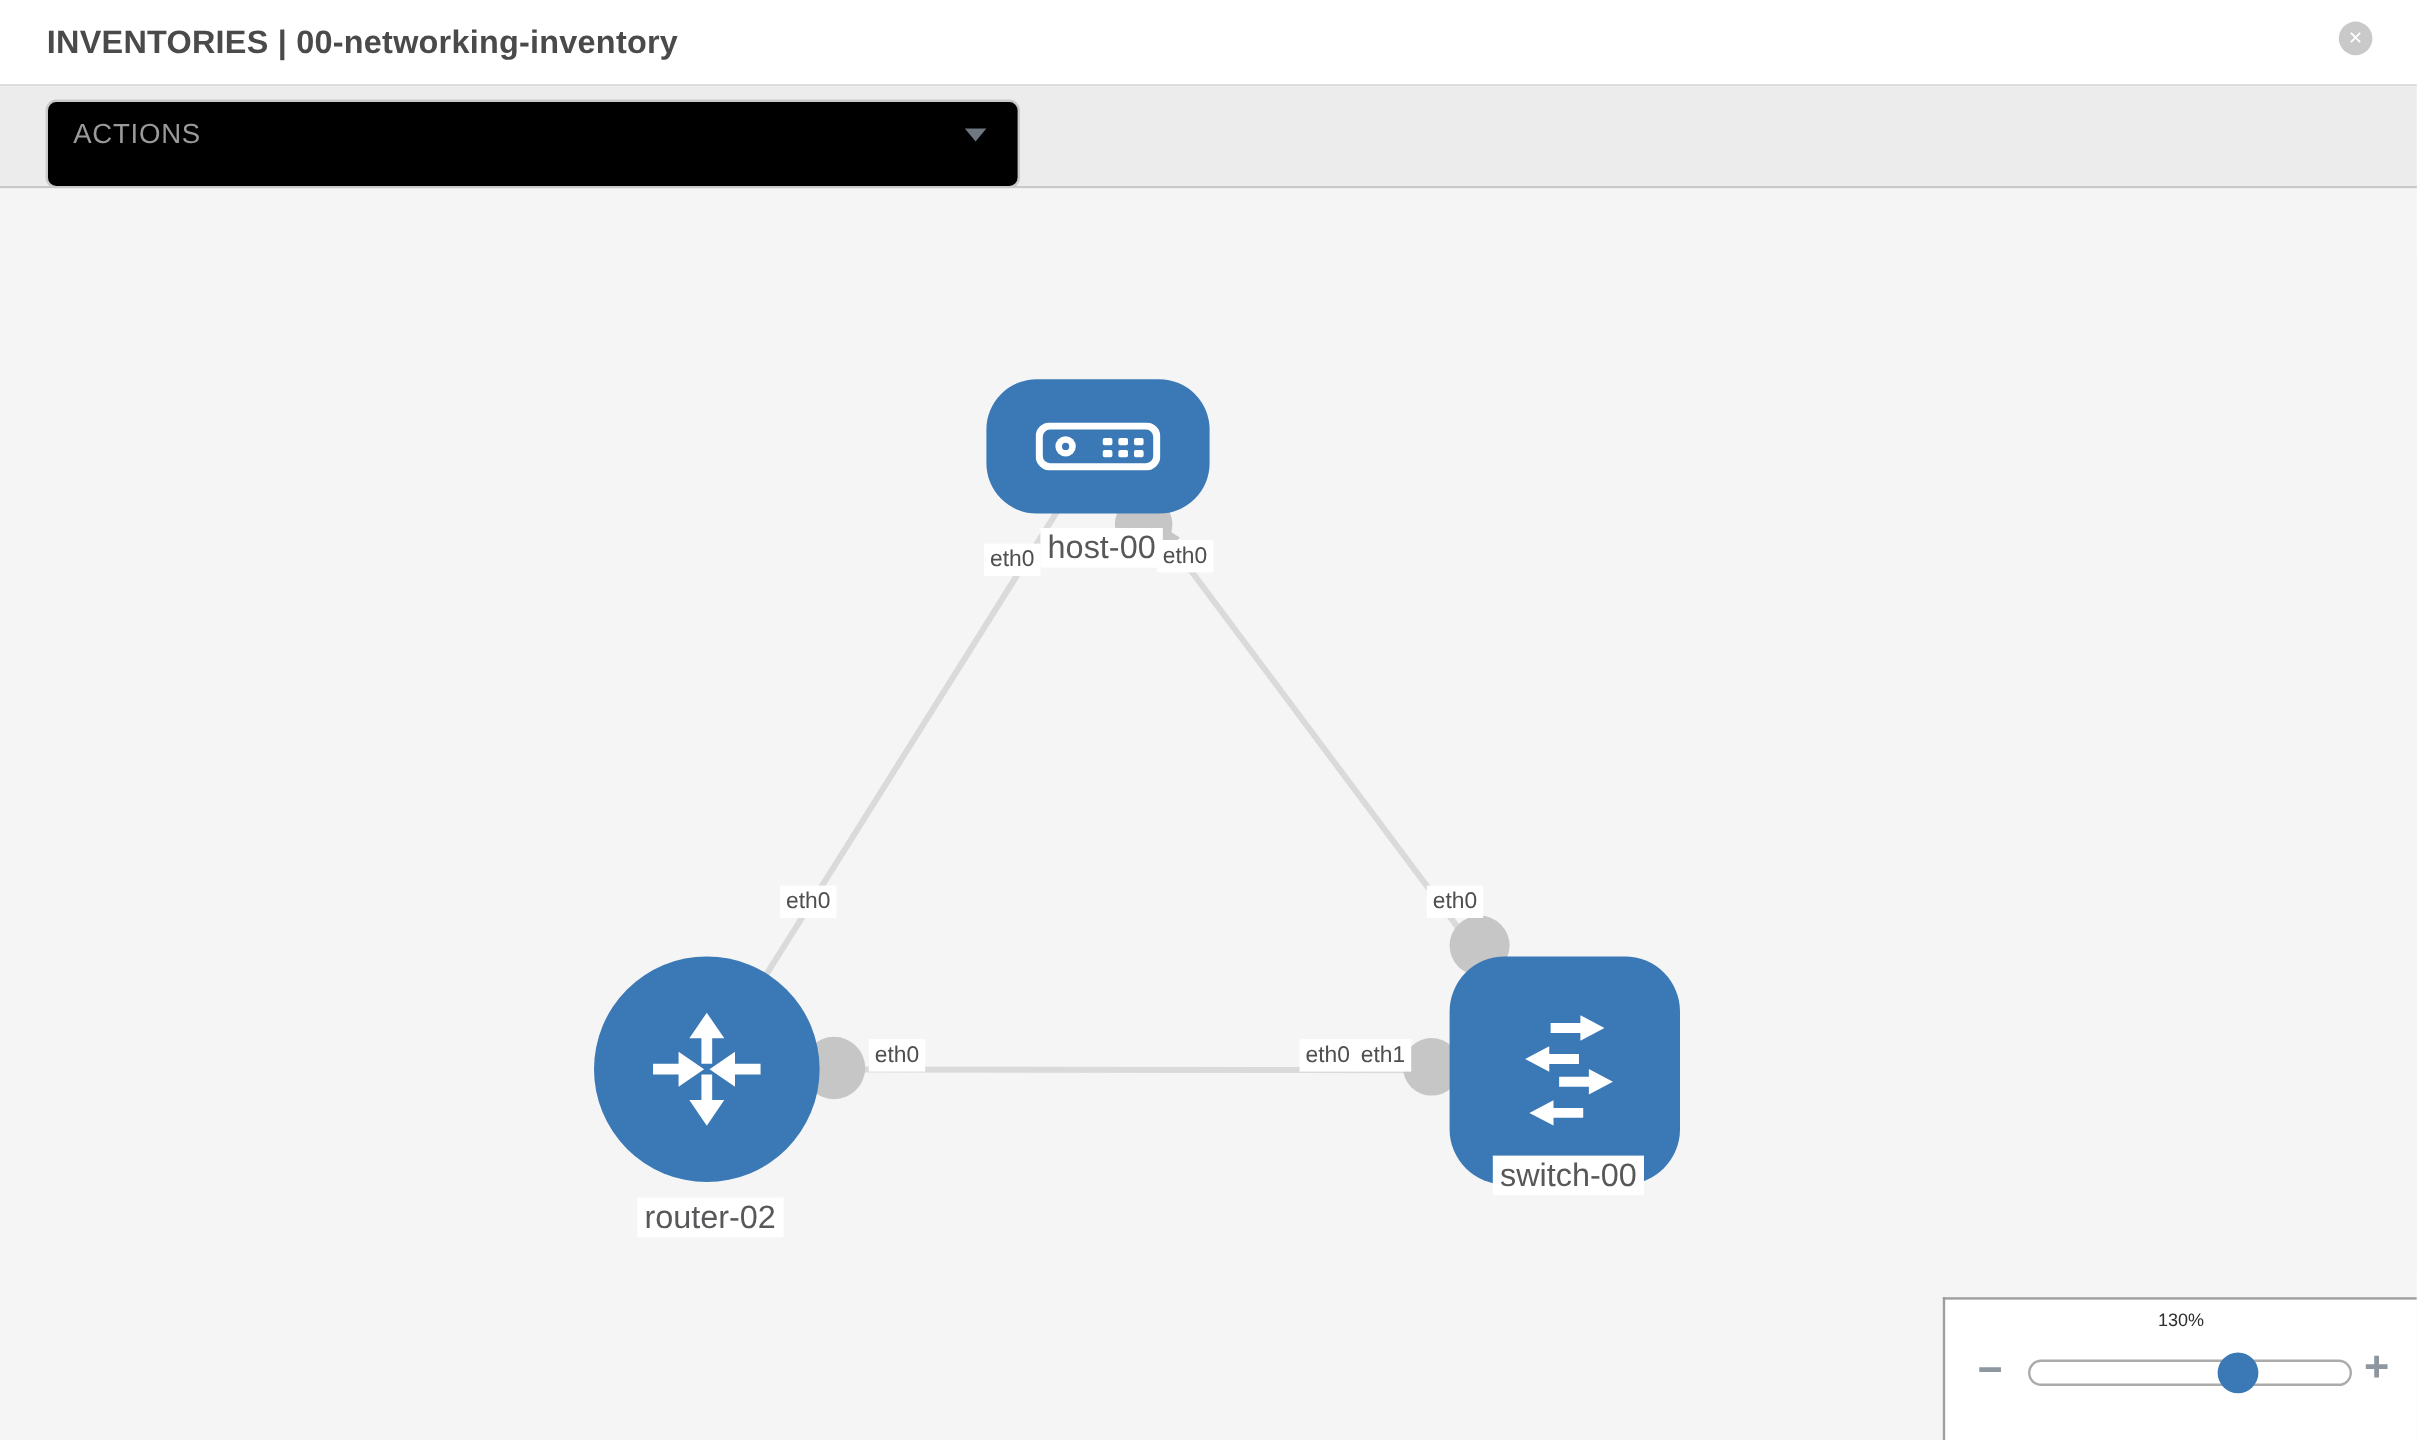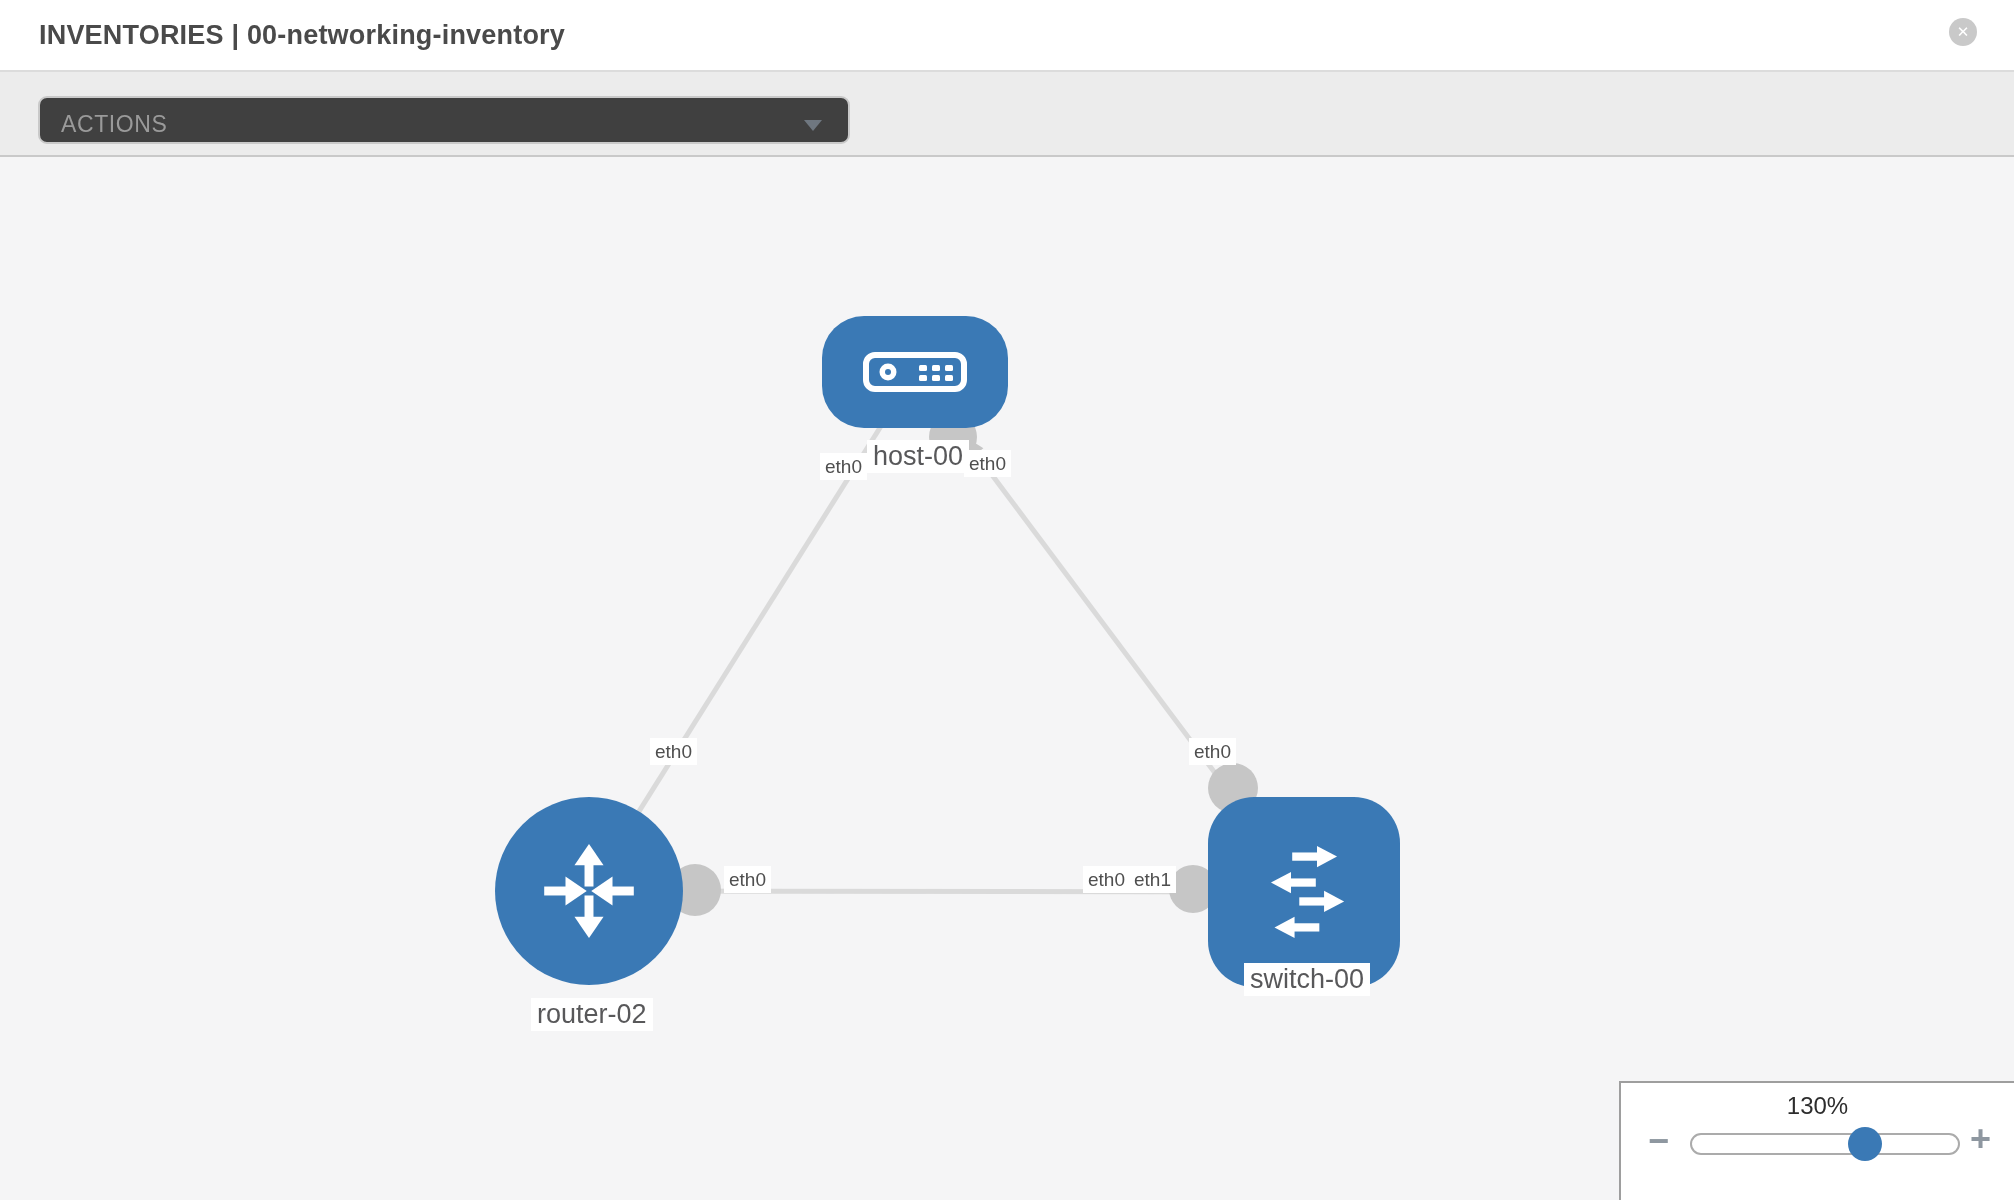--- a/index.html
+++ b/index.html
@@ -24,21 +24,21 @@
     background:#c9c9c9;color:#ffffff;font-size:15px;font-weight:700;
     display:flex;align-items:center;justify-content:center;cursor:pointer;user-select:none;
   }
 
   
   .toolbar{
     position:absolute;left:0;top:72px;width:2014px;height:83px;background:#ececec;
     border-bottom:2px solid #c9c9c9;
   }
   .select-box{
-    position:absolute;top:24px;height:48px;background:#404040;
+    position:absolute;top:11px;height:74px;background:#000000;
     border:2px solid #c9c9c9;border-radius:9px;box-sizing:border-box;cursor:pointer;
   }
   .select-box .sel-label{
     position:absolute;left:21px;top:0;height:53px;line-height:53px;
     font-size:23px;color:#9a9a9a;letter-spacing:.6px;white-space:nowrap;
   }
   .caret{
     position:absolute;right:26px;top:22px;width:0;height:0;
     border-left:9px solid transparent;border-right:9px solid transparent;
     border-top:11px solid #6f7780;
@@ -68,21 +68,21 @@
     position:absolute;z-index:3;background:#ffffff;color:#58585a;
     font-size:27px;line-height:33px;padding:0 6px;white-space:nowrap;text-align:center;
   }
   .chip.over{z-index:4;}
 
   
   .zoom-panel{
     position:absolute;left:1619px;top:924px;width:395px;height:119px;background:#ffffff;
     border-top:2px solid #9e9e9e;border-left:2px solid #9e9e9e;box-sizing:border-box;z-index:5;
   }
-  .zoom-level{width:100%;text-align:center;margin-top:9px;font-size:24px;color:#2d2d2d;}
+  .zoom-level{width:100%;text-align:center;margin-top:9px;font-size:15px;color:#2d2d2d;}
   .zoom-minus,.zoom-plus{
     position:absolute;font-size:36px;font-weight:700;color:#8e97a0;cursor:pointer;user-select:none;line-height:36px;
   }
   .zoom-minus{left:27px;top:40px;}
   .zoom-plus{left:349px;top:38px;}
   .zoom-track{
     position:absolute;left:69px;top:50px;width:270px;height:22px;background:#ffffff;
     border:2px solid #ababab;border-radius:13px;box-sizing:border-box;cursor:pointer;
   }
   .zoom-thumb{

